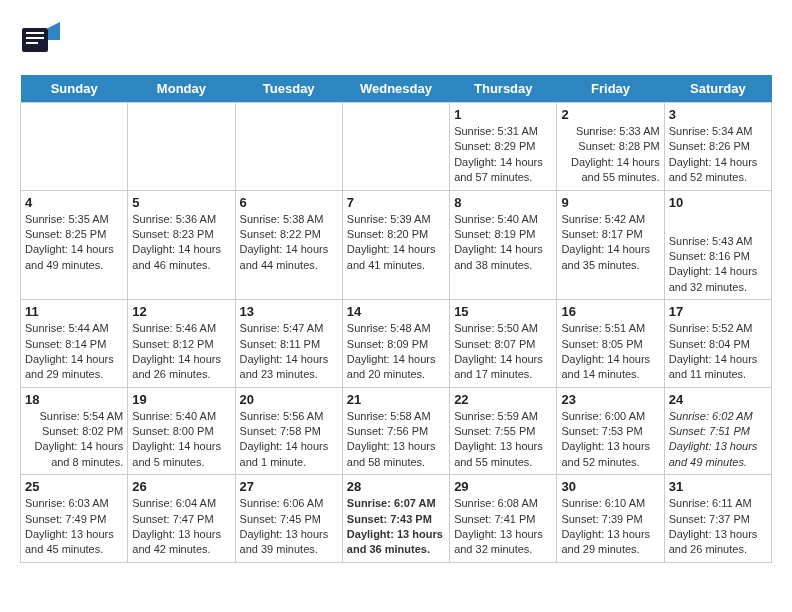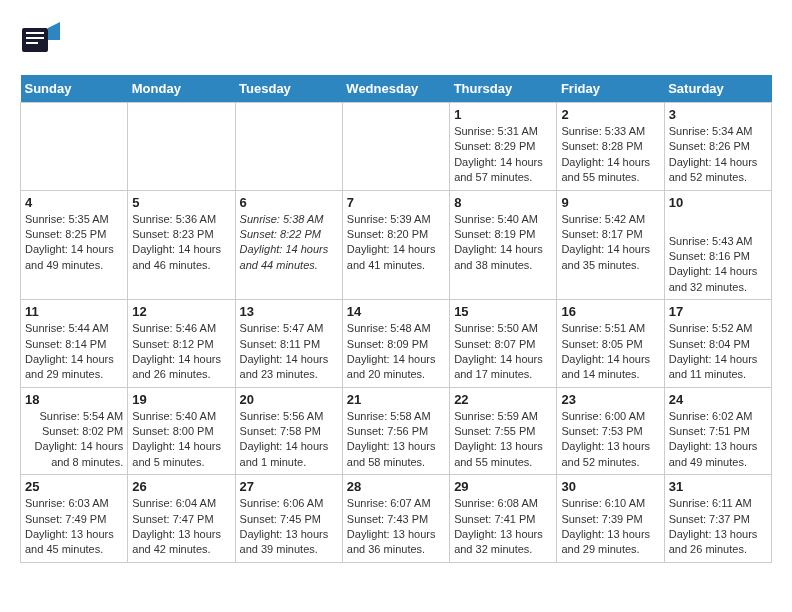--- a/index.html
+++ b/index.html
@@ -30,21 +30,21 @@
     }
     .calendar {
       width: 100%;
       border-collapse: collapse;
       font-size: 11px;
     }
     .calendar th {
       background: #2e86c1;
       color: #fff;
       padding: 6px 4px;
-      text-align: left;
+      text-align: center;
       font-size: 13px;
       font-weight: bold;
     }
     .calendar td {
       border: 1px solid #ccc;
       vertical-align: top;
       padding: 4px;
       width: calc(100% / 7);
       min-height: 80px;
       height: 80px;
@@ -140,21 +140,21 @@
         <td class="empty"></td>
         <td>
           <div class="day-num">1</div>
           <div class="day-detail" style="white-space: pre-line;">Sunrise: 5:31 AM
 Sunset: 8:29 PM
 Daylight: 14 hours
 and 57 minutes.</div>
         </td>
         <td>
           <div class="day-num">2</div>
-          <div class="day-detail" style="white-space: pre-line;">Sunrise: 5:33 AM
+          <div class="day-detail" style="white-space: pre-line; text-align: right;">Sunrise: 5:33 AM
 Sunset: 8:28 PM
 Daylight: 14 hours
 and 55 minutes.</div>
         </td>
         <td>
           <div class="day-num">3</div>
           <div class="day-detail" style="white-space: pre-line;">Sunrise: 5:34 AM
 Sunset: 8:26 PM
 Daylight: 14 hours
 and 52 minutes.</div>
@@ -170,21 +170,21 @@
         </td>
         <td>
           <div class="day-num">5</div>
           <div class="day-detail" style="white-space: pre-line;">Sunrise: 5:36 AM
 Sunset: 8:23 PM
 Daylight: 14 hours
 and 46 minutes.</div>
         </td>
         <td>
           <div class="day-num">6</div>
-          <div class="day-detail" style="white-space: pre-line; font-style: italic;">Sunrise: 5:38 AM
+          <div class="day-detail" style="white-space: pre-line;">Sunrise: 5:38 AM
 Sunset: 8:22 PM
 Daylight: 14 hours
 and 44 minutes.</div>
         </td>
         <td>
           <div class="day-num">7</div>
           <div class="day-detail" style="white-space: pre-line;">Sunrise: 5:39 AM
 Sunset: 8:20 PM
 Daylight: 14 hours
 and 41 minutes.</div>
@@ -300,21 +300,21 @@
         </td>
         <td>
           <div class="day-num">23</div>
           <div class="day-detail" style="white-space: pre-line;">Sunrise: 6:00 AM
 Sunset: 7:53 PM
 Daylight: 13 hours
 and 52 minutes.</div>
         </td>
         <td>
           <div class="day-num">24</div>
-          <div class="day-detail" style="white-space: pre-line;">Sunrise: 6:02 AM
+          <div class="day-detail" style="white-space: pre-line; font-style: italic;">Sunrise: 6:02 AM
 Sunset: 7:51 PM
 Daylight: 13 hours
 and 49 minutes.</div>
         </td>
       </tr>
       <tr class="week-row">
         <td>
           <div class="day-num">25</div>
           <div class="day-detail" style="white-space: pre-line;">Sunrise: 6:03 AM
 Sunset: 7:49 PM
@@ -330,21 +330,21 @@
         </td>
         <td>
           <div class="day-num">27</div>
           <div class="day-detail" style="white-space: pre-line;">Sunrise: 6:06 AM
 Sunset: 7:45 PM
 Daylight: 13 hours
 and 39 minutes.</div>
         </td>
         <td>
           <div class="day-num">28</div>
-          <div class="day-detail" style="white-space: pre-line;">Sunrise: 6:07 AM
+          <div class="day-detail" style="white-space: pre-line; font-weight: bold;">Sunrise: 6:07 AM
 Sunset: 7:43 PM
 Daylight: 13 hours
 and 36 minutes.</div>
         </td>
         <td>
           <div class="day-num">29</div>
           <div class="day-detail" style="white-space: pre-line;">Sunrise: 6:08 AM
 Sunset: 7:41 PM
 Daylight: 13 hours
 and 32 minutes.</div>

